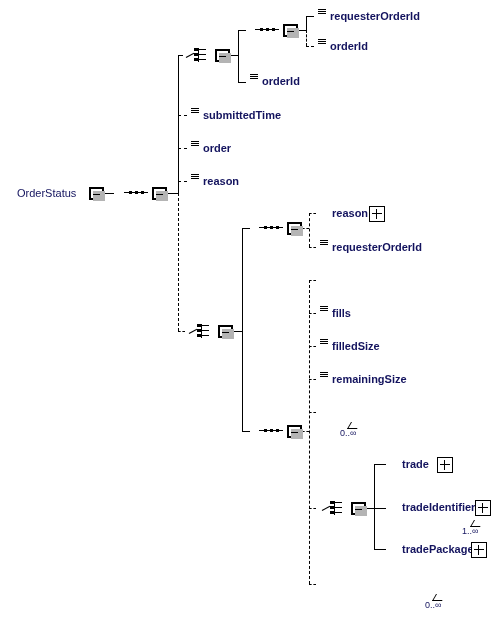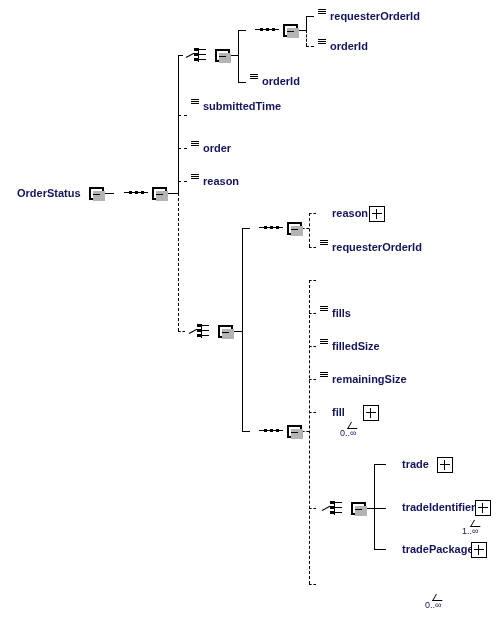--- a/index.html
+++ b/index.html
@@ -131,21 +131,21 @@
     background:#b4b4b4;z-index:-2;
   }
   .rootnode .rbody{
     position:absolute;left:0;top:0;right:0;bottom:0;
     background:#fff;border:1px solid #000;
     clip-path:polygon(6px 0,100% 0,100% 100%,6px 100%,0 calc(100% - 6px),0 6px);
     z-index:-1;
   }
   .rootnode .rlbl{
     position:relative;
-    color:#13135e;font-size:11px;font-weight:bold;
+    color:#13135e;font-size:11px;font-weight:normal;
     line-height:23px;padding-left:9px;
   }
 
   
   .comp{
     position:absolute;
     width:44px;height:26px;
   }
   .comp .cshadow{
     position:absolute;left:4px;top:4px;width:44px;height:26px;
@@ -317,21 +317,21 @@
       <div class="body"></div>
     <span class="typeglyph">
         <i></i>
         <i></i>
         <i></i>
       </span>
     <span class="lbl">orderId</span>
   </div>
 
   <div class="dln h" style="left:178px;top:115px;width:9px;"></div>
-  <div class="node opt" style="left:187px;top:96px;width:98px;">
+  <div class="node opt" style="left:187px;top:105px;width:98px;">
     <div class="shadow"></div>
       <div class="body"></div>
     <span class="typeglyph">
         <i></i>
         <i></i>
         <i></i>
       </span>
     <span class="lbl">submittedTime</span>
   </div>
 
@@ -478,26 +478,20 @@
       <div class="body"></div>
     <span class="typeglyph">
         <i></i>
         <i></i>
         <i></i>
       </span>
     <span class="lbl">remainingSize</span>
   </div>
 
   <div class="dln h" style="left:309px;top:412px;width:7px;"></div>
-  <div class="node opt haspm" style="left:316px;top:402px;width:62px;">
-    <div class="shadow"></div>
-      <div class="body"></div>
-    <span class="lbl">fill</span>
-    <span class="plusbox"></span>
-  </div>
   <div class="cardtick" style="left:349px;top:422px;"></div>
   <div class="card" style="left:340px;top:428px;">0..∞</div>
 
   <div class="dln h" style="left:309px;top:508px;width:7px;"></div>
   <div class="comp optc" style="left:313px;top:495px;">
     <div class="cshadow"></div>
     <div class="cbody">
       <svg width="44" height="26" style="position:absolute;left:0;top:0;">
         <polygon points="8,0.5 36,0.5 43.5,8 43.5,18 36,25.5 8,25.5 0.5,18 0.5,8" fill="#ffffff" stroke="#000000" stroke-width="1" stroke-dasharray="3,2"></polygon>
       </svg>

